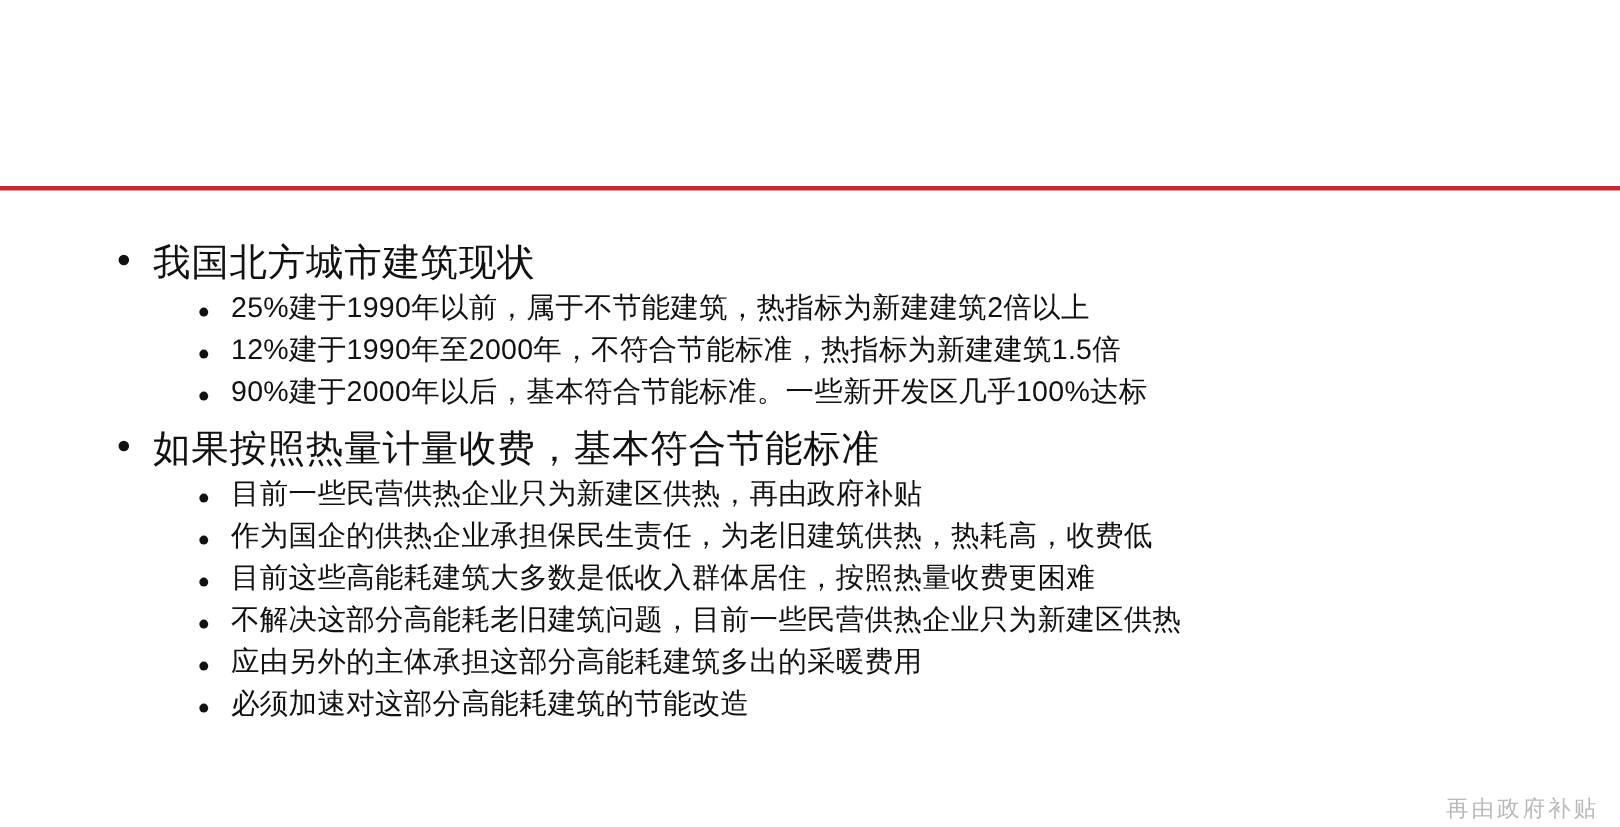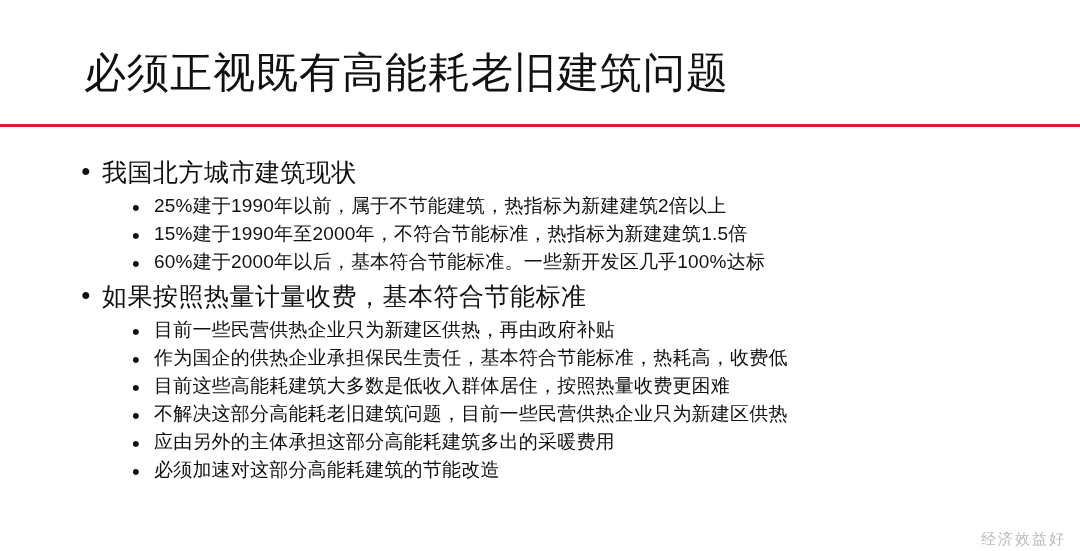--- a/index.html
+++ b/index.html
@@ -54,21 +54,20 @@
   .lvl1 {
     margin: 0 0 2px 0;
   }
   .lvl1 > .lvl1-text {
     position: relative;
     padding-left: 30px;
     font-size: 25px;
     line-height: 1.36;
     color: #111111;
     letter-spacing: 0.5px;
-    font-family: Liberation Mono, monospace;
   }
   .lvl1 > .lvl1-text::before {
     content: "•";
     position: absolute;
     left: 6px;
     top: -2px;
     font-size: 26px;
     line-height: 1.36;
     color: #111111;
   }
@@ -101,45 +100,44 @@
     color: #b9b9b9;
     letter-spacing: 2px;
     white-space: nowrap;
   }
 </style>
 </head>
 <body>
 
 <div class="slide">
 
-  <div class="slide-title">必须正视既有高能耗老旧建筑问题</div>
   <div class="title-rule"></div>
 
   <div class="content">
     <ul>
 
       <li class="lvl1">
         <div class="lvl1-text">我国北方城市建筑现状</div>
         <ul class="lvl2-list">
           <li class="lvl2">25%建于1990年以前，属于不节能建筑，热指标为新建建筑2倍以上</li>
-          <li class="lvl2">15%建于1990年至2000年，不符合节能标准，热指标为新建建筑1.5倍</li>
-          <li class="lvl2">60%建于2000年以后，基本符合节能标准。一些新开发区几乎100%达标</li>
+          <li class="lvl2">12%建于1990年至2000年，不符合节能标准，热指标为新建建筑1.5倍</li>
+          <li class="lvl2">90%建于2000年以后，基本符合节能标准。一些新开发区几乎100%达标</li>
         </ul>
       </li>
 
       <li class="lvl1">
         <div class="lvl1-text">如果按照热量计量收费，基本符合节能标准</div>
         <ul class="lvl2-list">
           <li class="lvl2">目前一些民营供热企业只为新建区供热，再由政府补贴</li>
-          <li class="lvl2">作为国企的供热企业承担保民生责任，基本符合节能标准，热耗高，收费低</li>
+          <li class="lvl2">作为国企的供热企业承担保民生责任，为老旧建筑供热，热耗高，收费低</li>
           <li class="lvl2">目前这些高能耗建筑大多数是低收入群体居住，按照热量收费更困难</li>
           <li class="lvl2">不解决这部分高能耗老旧建筑问题，目前一些民营供热企业只为新建区供热</li>
           <li class="lvl2">应由另外的主体承担这部分高能耗建筑多出的采暖费用</li>
           <li class="lvl2">必须加速对这部分高能耗建筑的节能改造</li>
         </ul>
       </li>
 
     </ul>
   </div>
 
-  <div class="watermark">经济效益好</div>
+  <div class="watermark">再由政府补贴</div>
 
 </div>
 
 </body></html>

